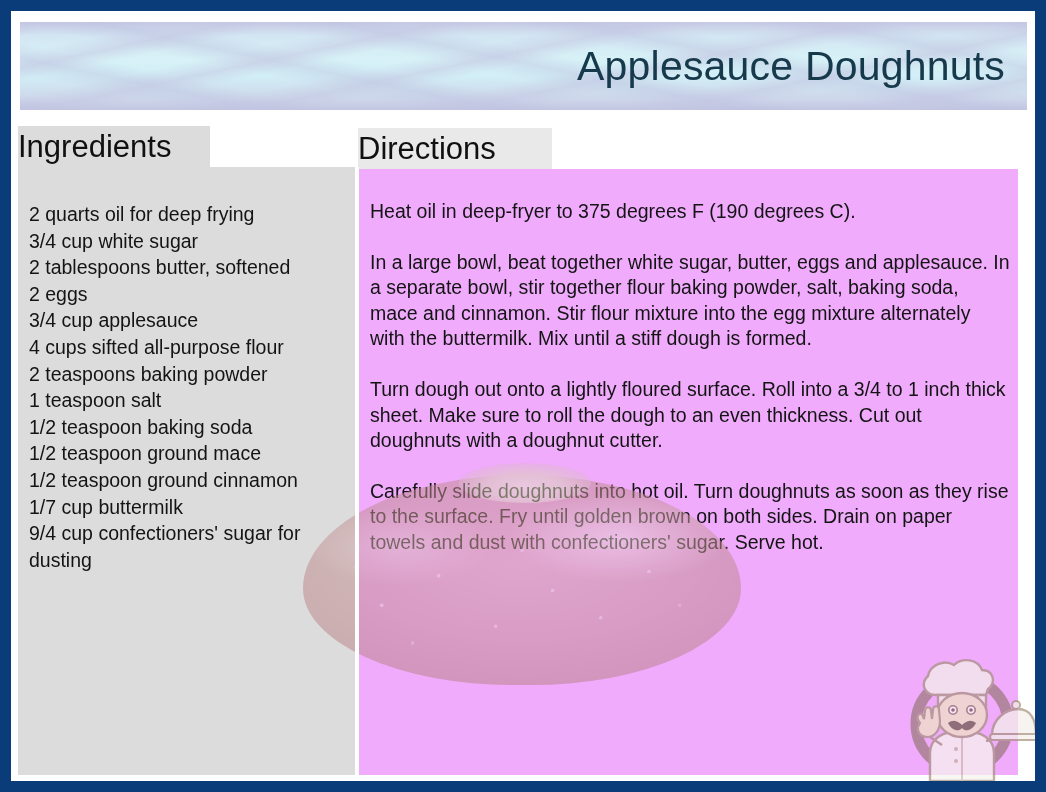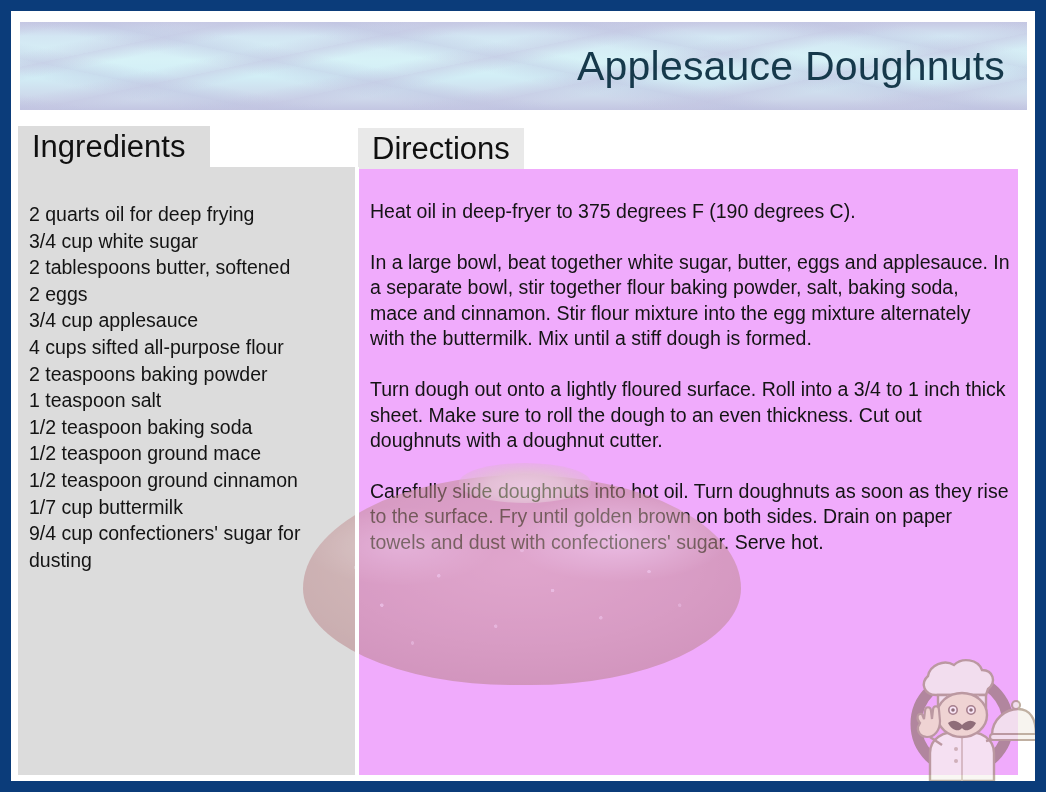--- a/index.html
+++ b/index.html
@@ -70,21 +70,20 @@
     letter-spacing: 0.2px;
     white-space: nowrap;
   }
 
   
   .section-header {
     position: absolute;
     background: #dcdcdc;
     display: flex;
     align-items: center;
-    padding-left: 14px;
   }
   .section-header-text {
     font-size: 31px;
     font-weight: 400;
     color: #101010;
     line-height: 1;
   }
 
   
   #ingredients-header {
@@ -109,21 +108,21 @@
     color: #141414;
   }
   #ingredients-list li {
     list-style: none;
     white-space: normal;
   }
 
   
   #directions-header {
     left: 347px; top: 117px;
-    width: 166px; height: 41px;
+    width: 194px; height: 41px;
     background: #e9e9e9;
   }
 
   #directions-panel {
     position: absolute;
     left: 347px; top: 158px;
     width: 660px; height: 606px;
     background: #f0abfc;
   }
 

